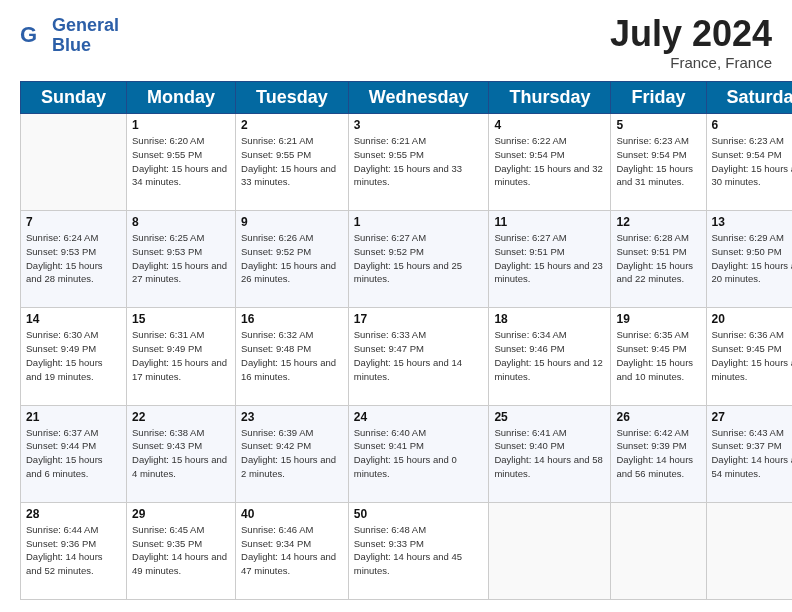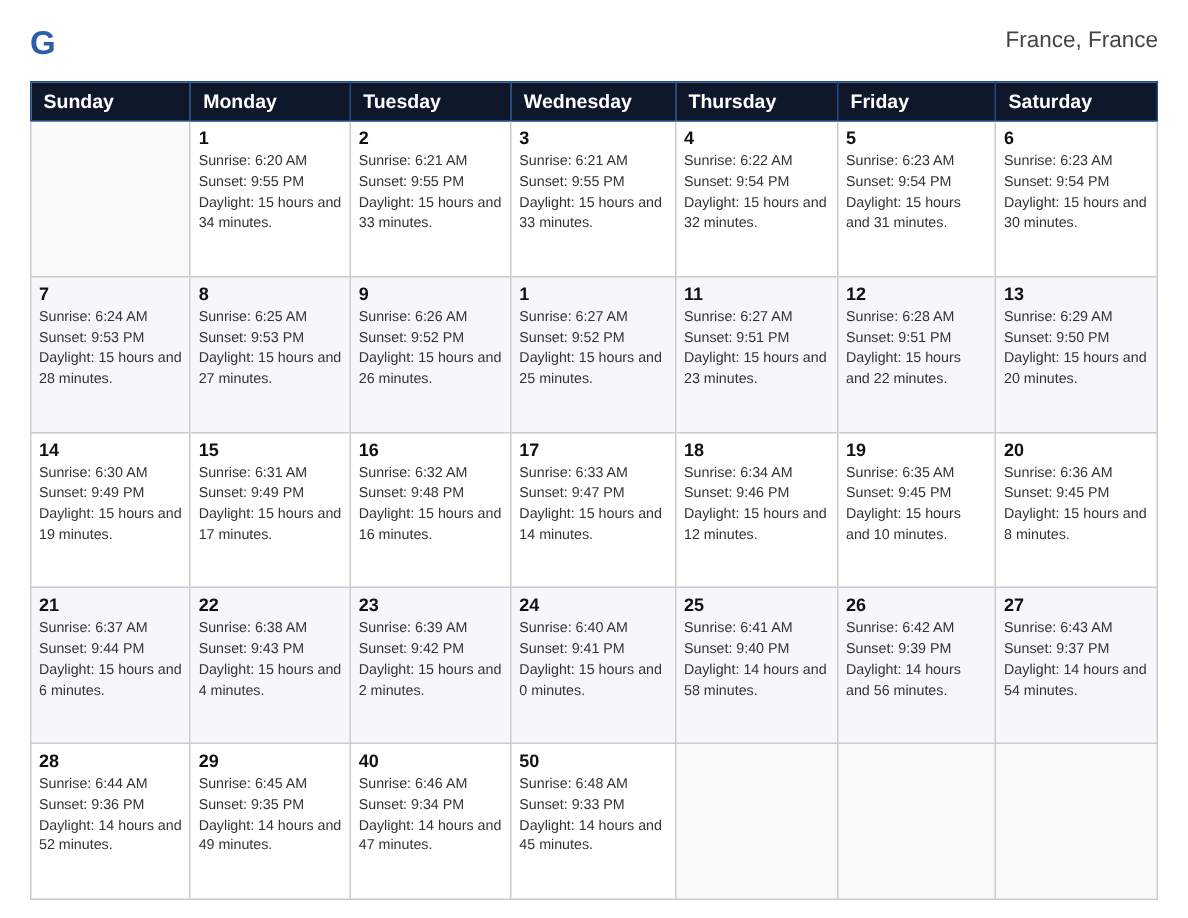--- a/index.html
+++ b/index.html
@@ -54,25 +54,25 @@
       font-size: 15px;
       color: #444;
       margin-top: 2px;
     }
     .calendar-table {
       width: 100%;
       border-collapse: collapse;
       flex: 1;
     }
     .calendar-table th {
-      background-color: #0f172a;
+      background-color: #0369a1;
       color: #fff;
-      font-size: 13px;
+      font-size: 18px;
       font-weight: bold;
-      padding: 5px 8px;
+      padding: 5px 20px;
       text-align: left;
       border: 1px solid #1e4a8a;
     }
     .calendar-table td {
       border: 1px solid #ccc;
       vertical-align: top;
       padding: 4px 5px;
       font-size: 10px;
       color: #222;
       width: 113px;
@@ -101,22 +101,27 @@
 
 <div class="page">
   <div class="header">
     <div class="logo">
       <svg class="logo-icon" viewBox="0 0 28 28" xmlns="http://www.w3.org/2000/svg">
     <g>
       <polygon points="14,1 27,25 1,25" fill="none" stroke="none"></polygon>
       <text x="0" y="20" font-size="22" font-weight="bold" fill="#2c5fa8">G</text>
     </g>
   </svg>
+      <div class="logo-text">
+          <div><span style="color:#2c5fa8;font-weight:bold;">General</span></div>
+          <div style="color:#2c5fa8;font-weight:bold;">Blue</div>
+        </div>
     </div>
     <div class="title-block">
+      <div class="month-title">July 2024</div>
       <div class="location">France, France</div>
     </div>
   </div>
 
   <table class="calendar-table">
     <thead>
       <tr>
         <th>Sunday</th>
         <th>Monday</th>
         <th>Tuesday</th>

